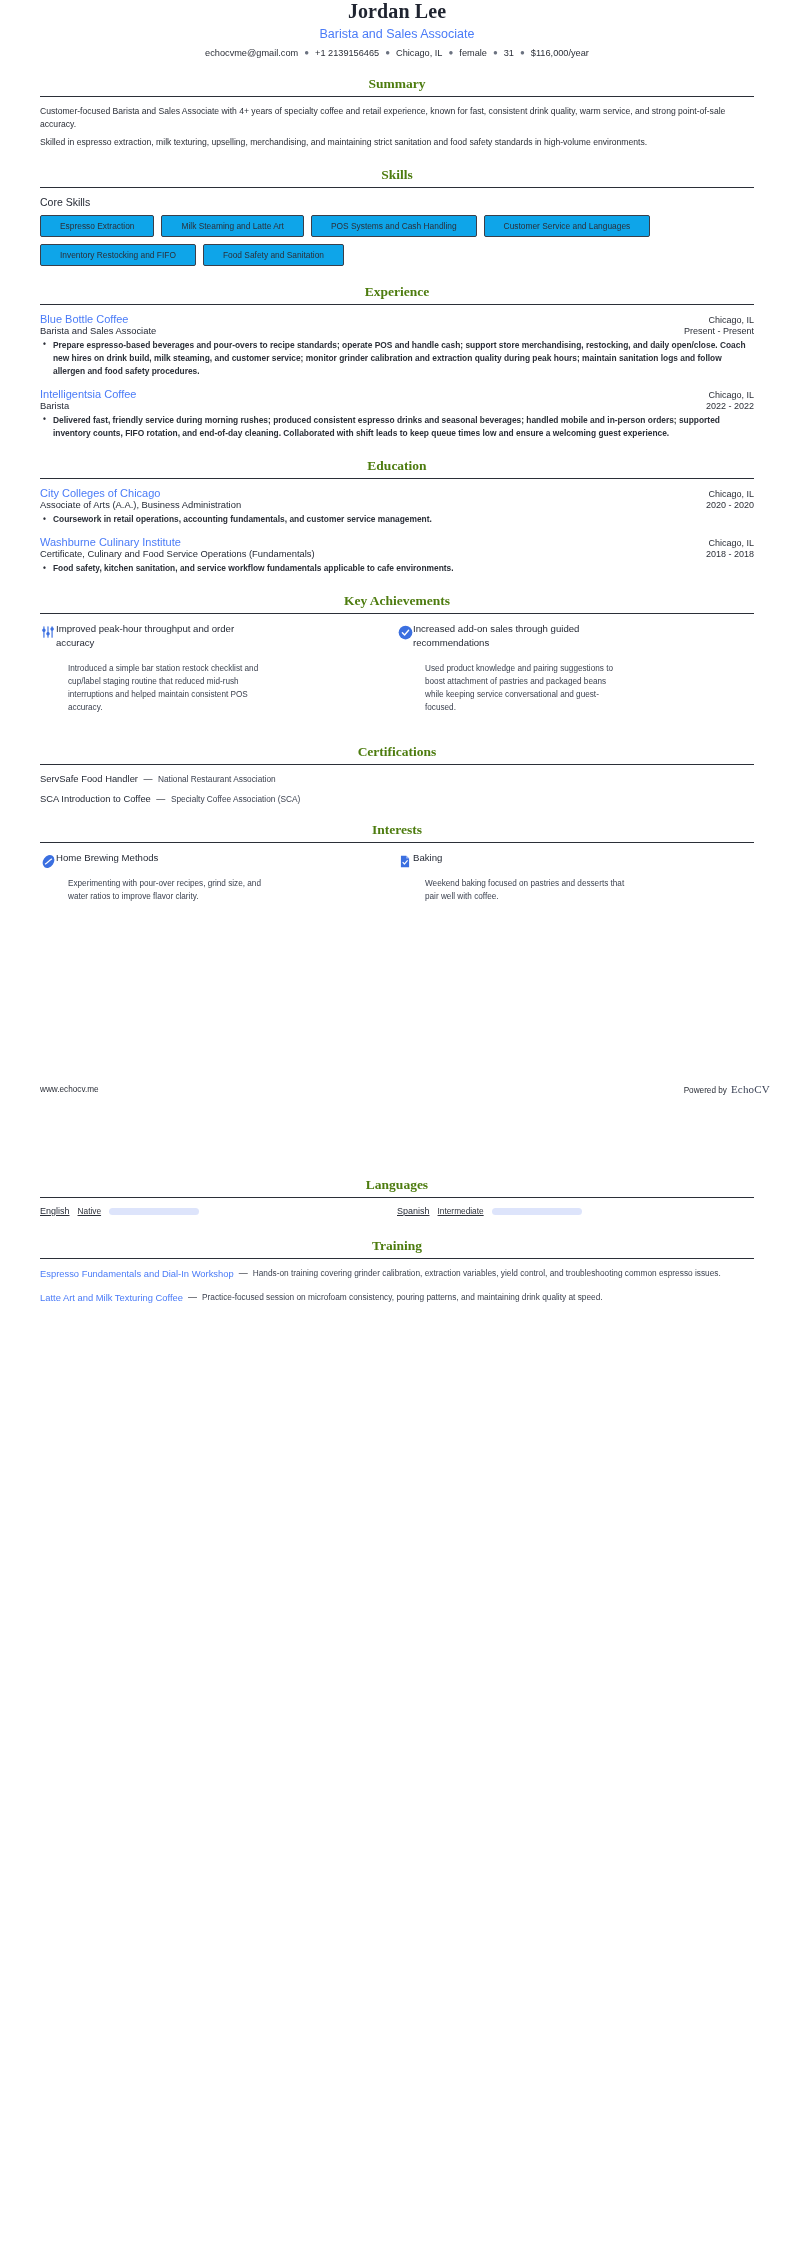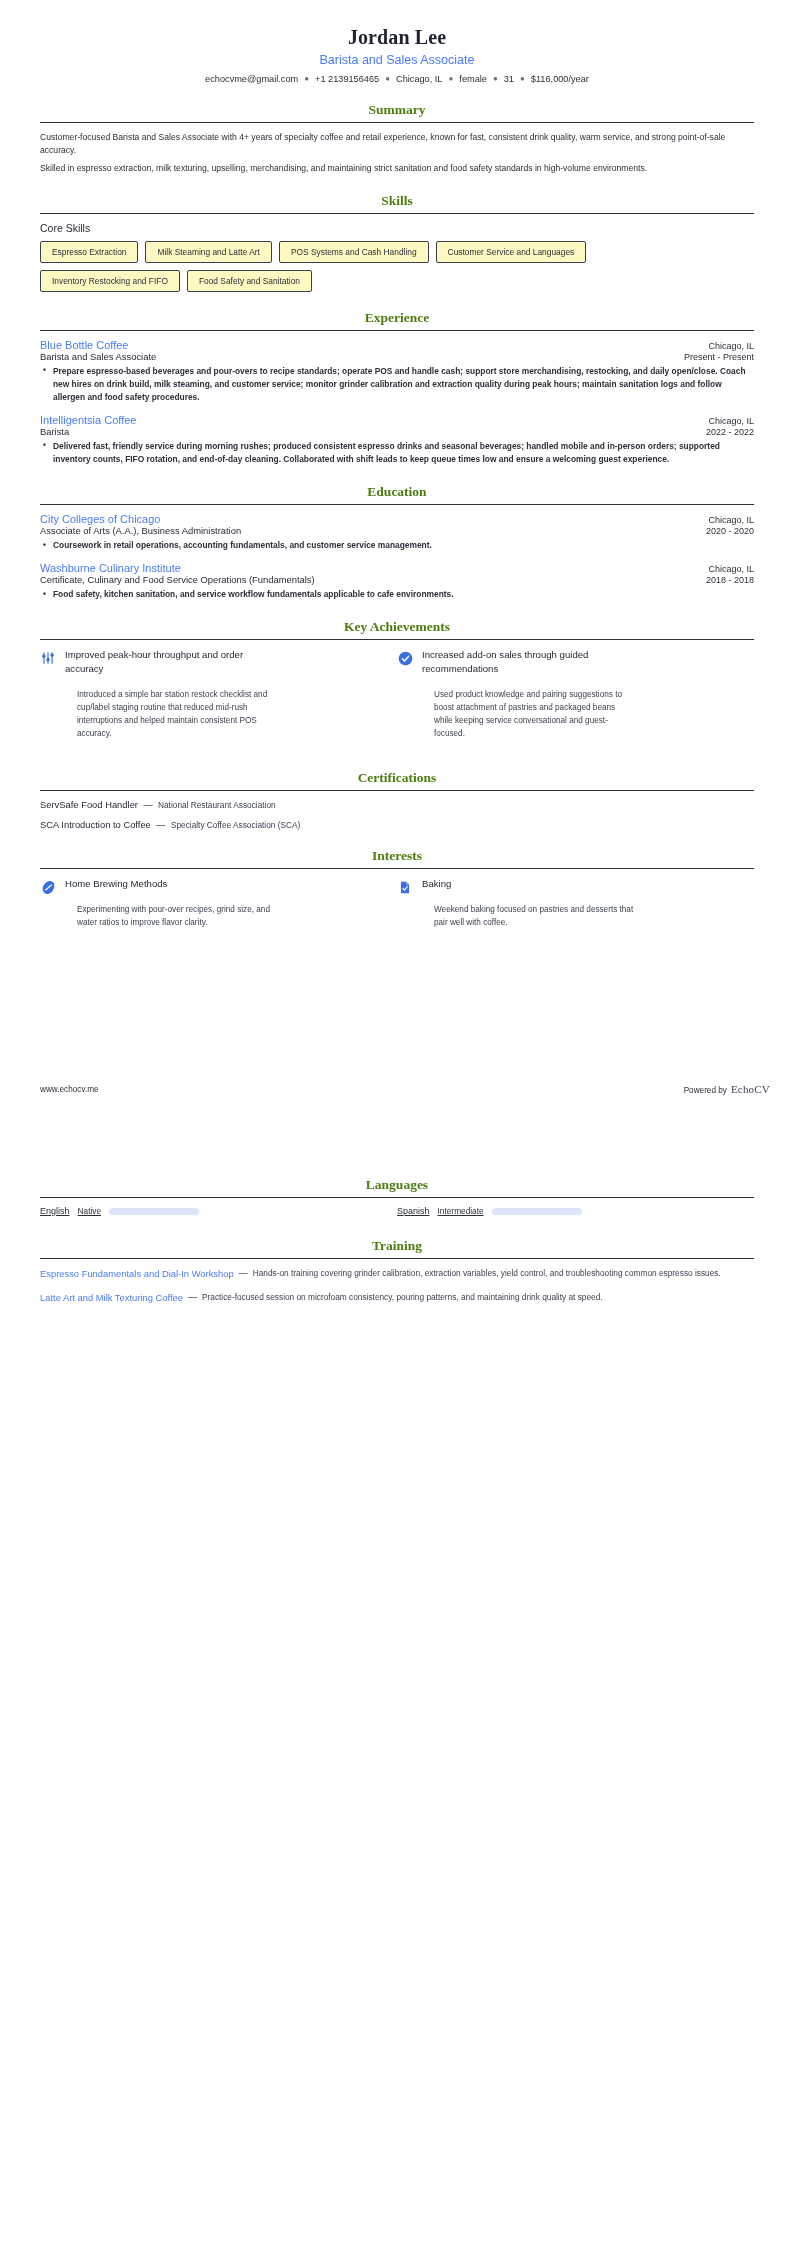--- a/index.html
+++ b/index.html
@@ -17,21 +17,21 @@
     width: 794px;
     box-sizing: border-box;
     padding: 0 40px;
     position: relative;
     background: #ffffff;
   }
   .page-1 { height: 1123px; }
   .page-2 { height: 1123px; }
 
   
-  .doc-header { text-align: center; padding-top: 26px; }
+  .doc-header { text-align: center; }
   .full-name {
     font-family: "Liberation Serif", serif;
     font-weight: bold;
     font-size: 20px;
     letter-spacing: .1px;
     color: #1f2430;
     margin: 0 0 4px 0;
   }
   .headline {
     font-size: 12.5px;
@@ -80,25 +80,25 @@
     margin: 2px 0 7px 0;
   }
   .chip-row {
     display: flex;
     flex-wrap: wrap;
     gap: 7px;
   }
   .chip {
     border: 1px solid #3a3f4a;
     border-radius: 2px;
-    padding: 5px 11px;
+    padding: 5px 19px;
     font-size: 8.4px;
     color: #2b2f38;
     white-space: nowrap;
-    background: #fef9c3;
+    background: #0ea5e9;
   }
 
   
   .entry { margin-bottom: 10px; }
   .entry:last-child { margin-bottom: 0; }
   .entry-row {
     display: flex;
     justify-content: space-between;
     align-items: baseline;
     gap: 12px;
@@ -143,21 +143,20 @@
   }
 
   
   .two-col {
     display: flex;
     gap: 0;
   }
   .col-card {
     width: 50%;
     display: flex;
-    gap: 9px;
     box-sizing: border-box;
     padding-right: 30px;
   }
   .card-icon {
     flex: 0 0 16px;
     width: 16px;
     height: 16px;
     margin-top: 2px;
     display: flex;
     align-items: center;

